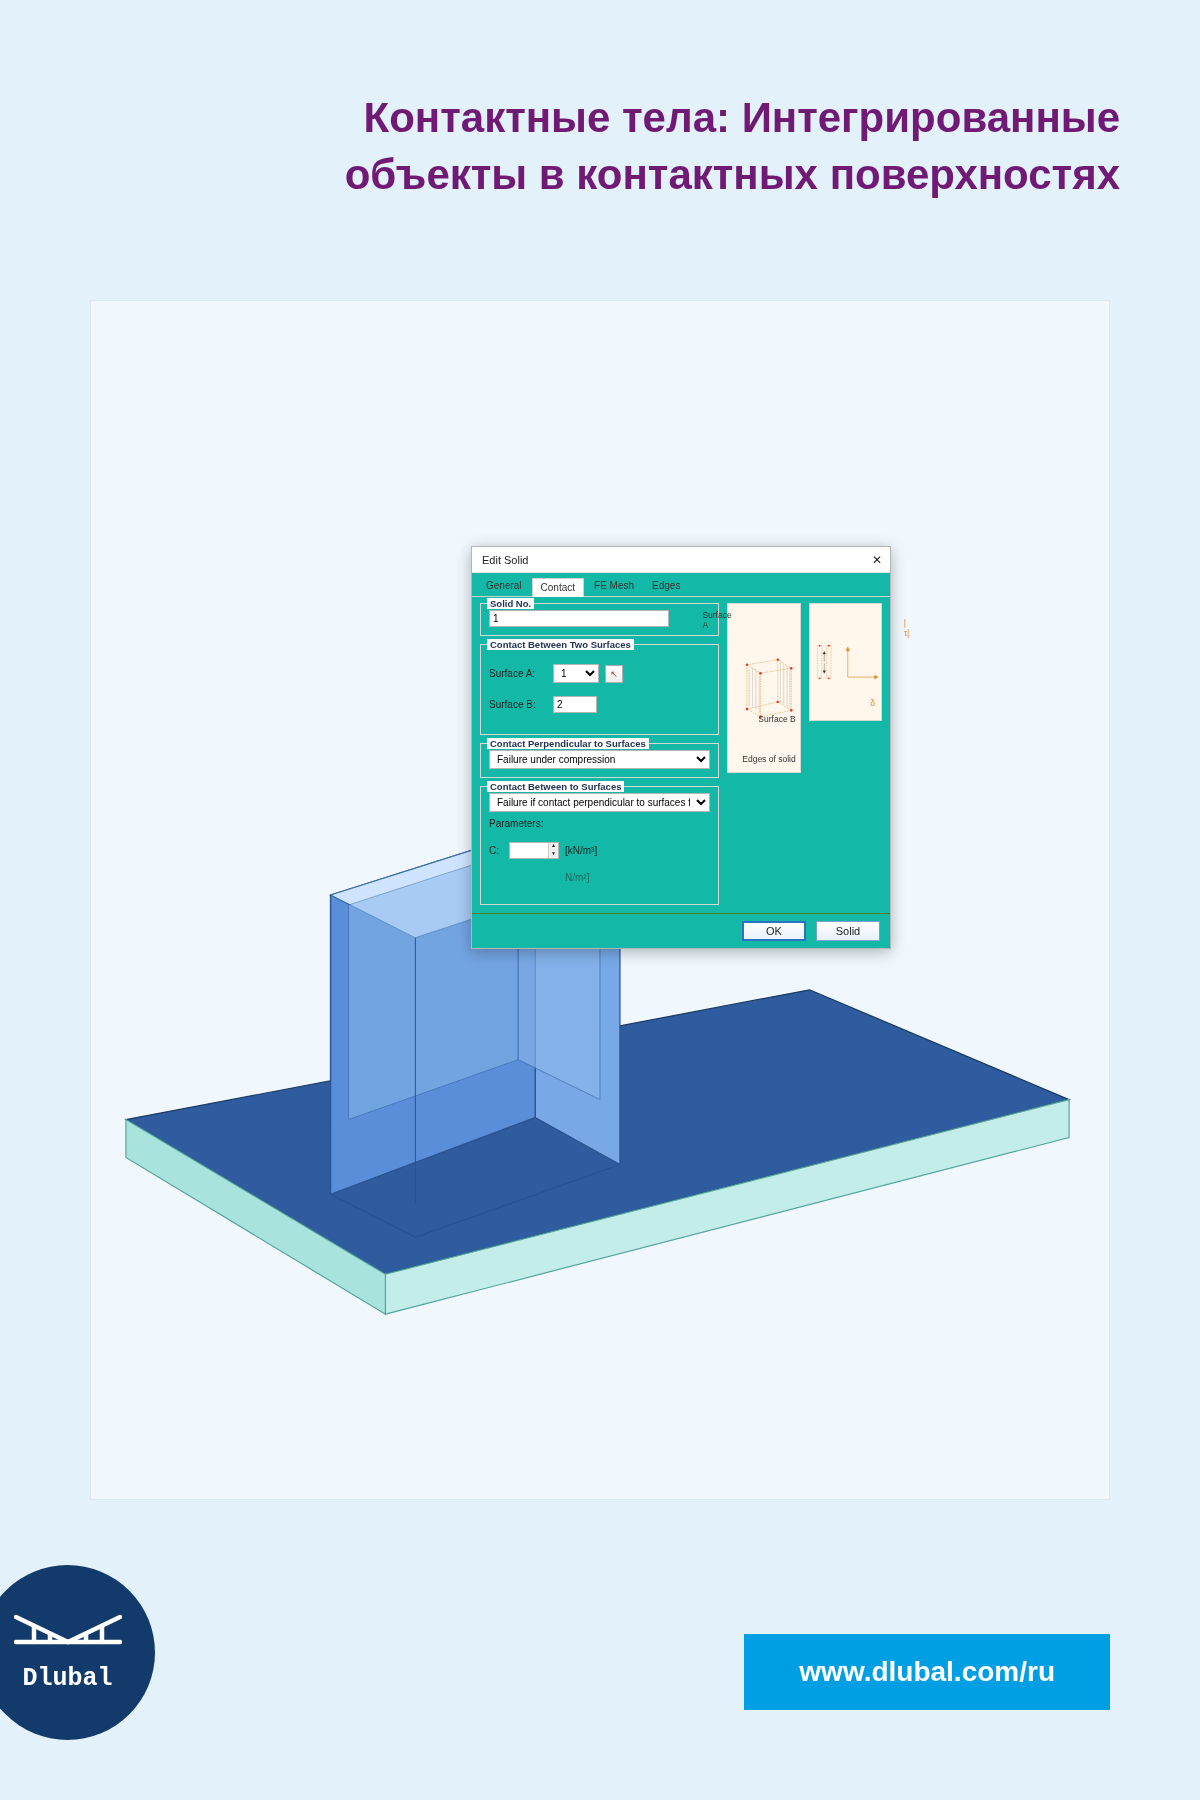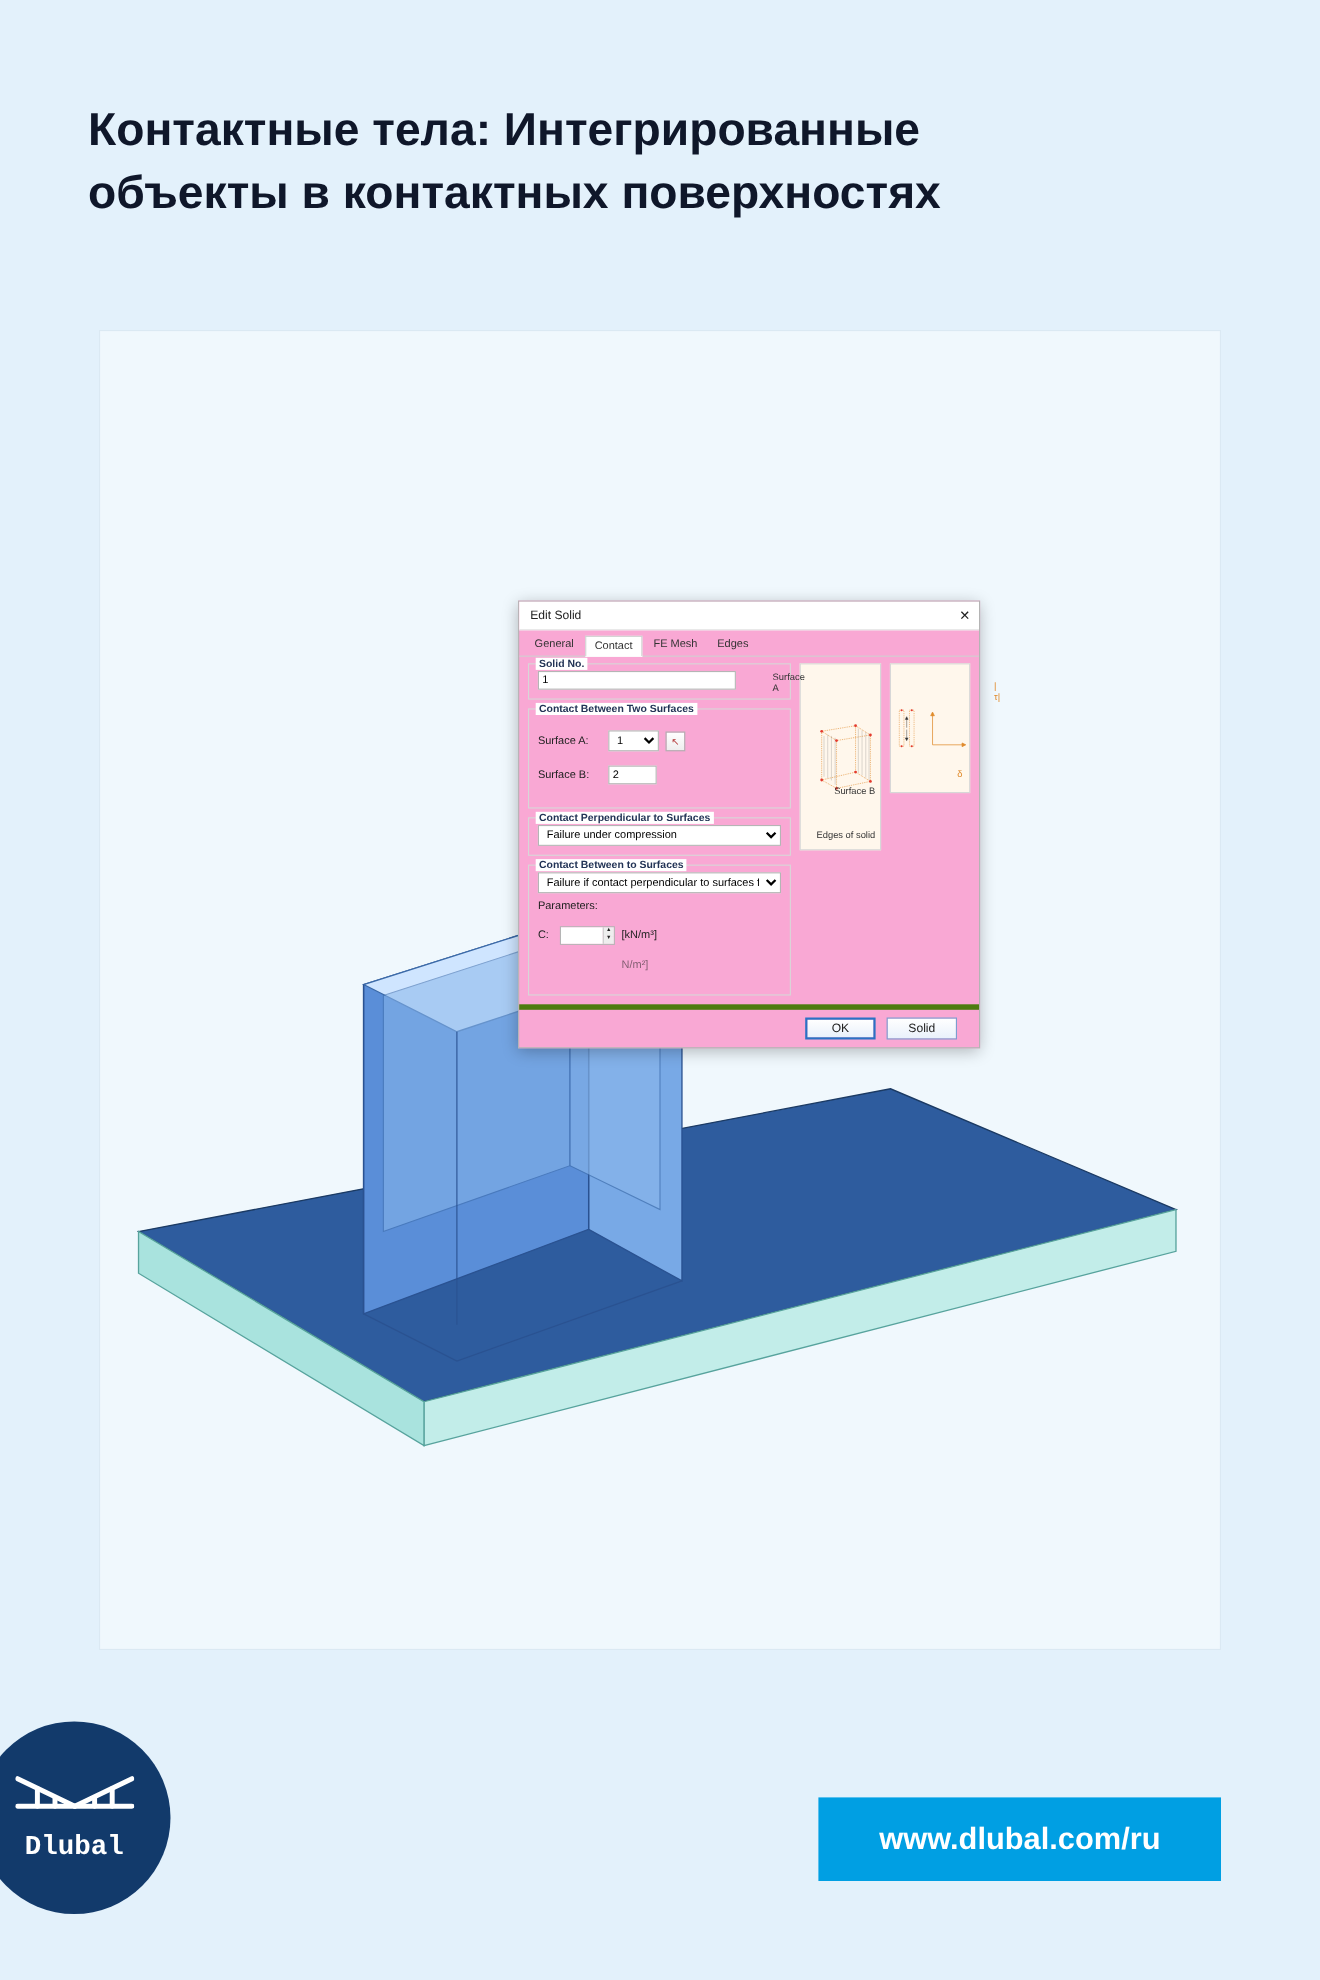--- a/index.html
+++ b/index.html
@@ -5,22 +5,22 @@
   * { box-sizing: border-box; margin: 0; padding: 0; }
   body {
     width: 1200px;
     height: 1800px;
     background: #e3f1fb;
     font-family: Arial, Helvetica, sans-serif;
     position: relative;
     overflow: hidden;
   }
   .heading {
-    text-align: left;
-    color: #0f172a;
+    text-align: right;
+    color: #701a75;
     font-size: 42px;
     font-weight: 700;
     line-height: 1.35;
     padding: 90px 80px 0;
   }
   .canvas-area {
     position: absolute;
     left: 90px;
     top: 300px;
     width: 1020px;
@@ -38,21 +38,21 @@
   .box-top   { fill: #cfe5ff; stroke: #3b6aa8; stroke-width: 1.2; }
   .box-front { fill: #5a8ed8; stroke: #2a5291; stroke-width: 1.2; }
   .box-side  { fill: #78a9e6; stroke: #2a5291; stroke-width: 1.2; }
   .box-inner { fill: #89b6eb; stroke: #3b6aa8; stroke-width: 1; }
 
   
   .dialog {
     position: absolute;
     left: 380px; top: 245px;
     width: 420px;
-    background: #f9a8d4;
+    background: #14b8a6;
     border: 1px solid #b4b4b4;
     box-shadow: 0 3px 14px rgba(0,0,0,.28);
     font-size: 10px;
     color: #222;
   }
   .titlebar {
     background: #fff;
     padding: 6px 8px 5px 10px;
     font-size: 11px;
     display: flex;
@@ -128,22 +128,22 @@
     border: 1px solid #d7d7d7;
     height: 170px;
     background: #fff7ec;
     position: relative;
     font-size: 8.5px;
     color: #333;
   }
   .diagram-box.small { height: 118px; }
 
   .dlg-footer {
-    border-top: 5px solid #4d7c0f;
-    padding: 7px 20px;
+    border-top: 1px solid #4d7c0f;
+    padding: 7px 10px;
     display: flex;
     justify-content: flex-end;
     gap: 10px;
   }
   .dlg-footer .btn {
     width: 64px; height: 20px;
     font-size: 11px;
     border: 1px solid #7a9ed0;
     background: linear-gradient(#fff,#e9f1fb);
     display: inline-flex; align-items: center; justify-content: center;

